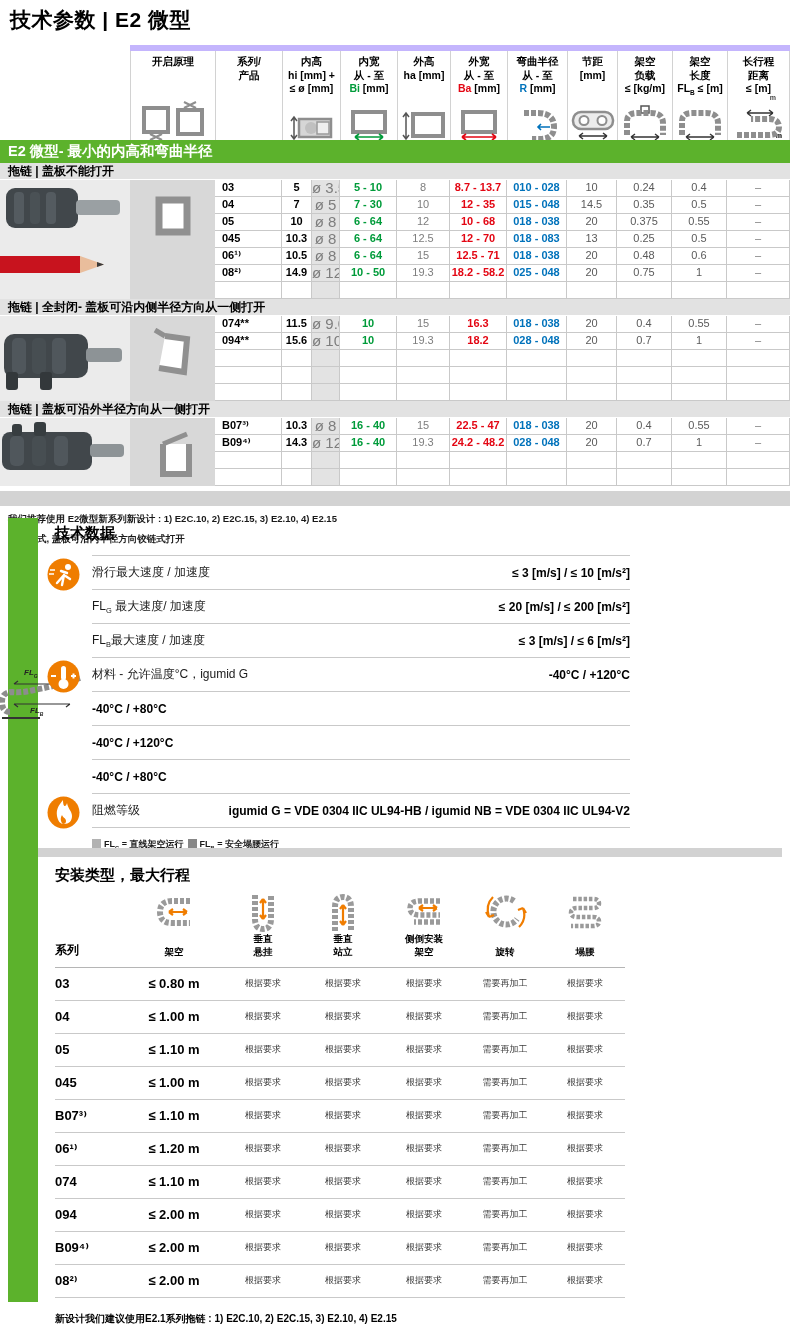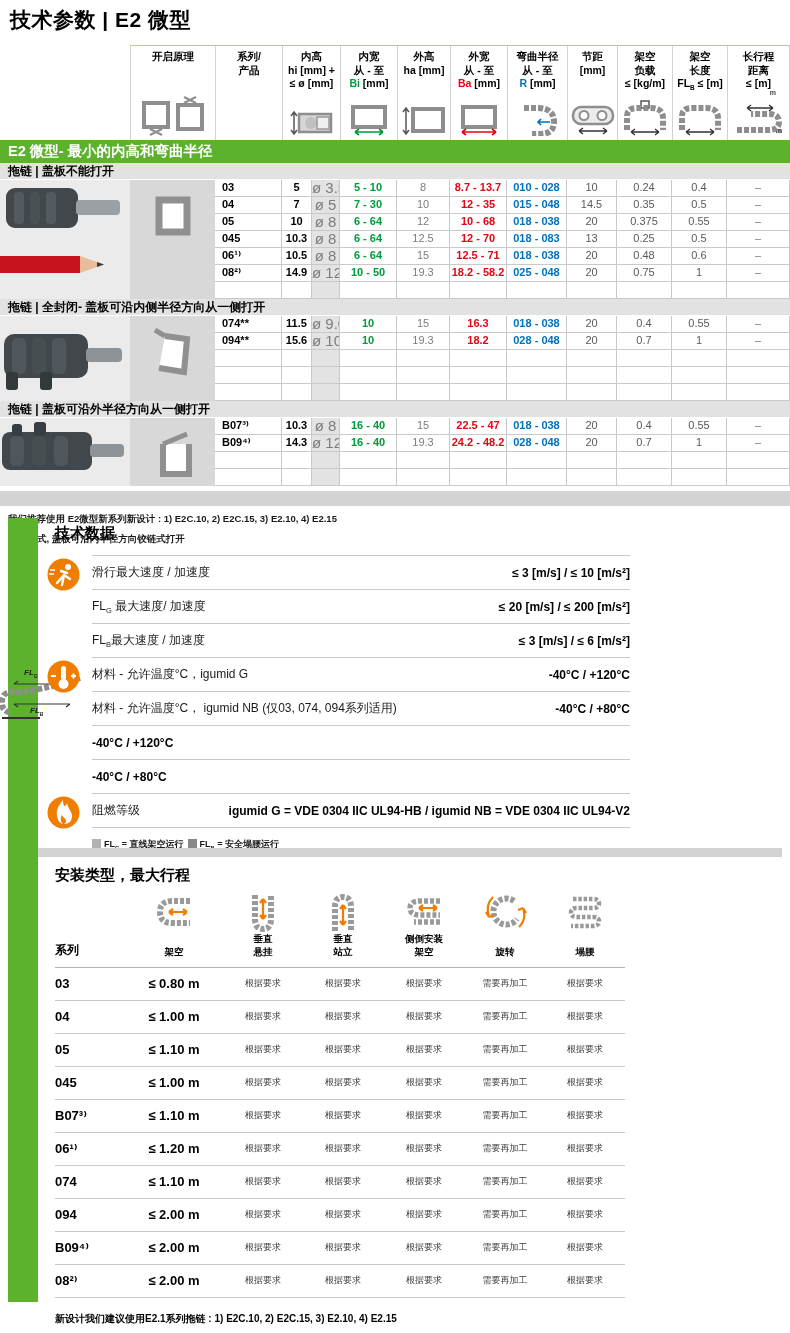--- a/index.html
+++ b/index.html
@@ -2,21 +2,21 @@
 <html><head>
 <meta charset="utf-8">
 <style>
   html,body{margin:0;padding:0;background:#fff;}
   body{font-family:"Liberation Sans","DejaVu Sans",sans-serif;color:#000;}
   .page{position:relative;width:790px;height:1333px;background:#fff;overflow:hidden;}
 
   .title{position:absolute;left:10px;top:6px;font-size:21px;font-weight:bold;letter-spacing:0.5px;}
 
   
-  .spec-header{position:absolute;left:130px;top:45px;width:660px;height:95px;display:flex;border-top:1px solid #c4b5fd;}
+  .spec-header{position:absolute;left:130px;top:45px;width:660px;height:95px;display:flex;border-top:6px solid #c4b5fd;}
   .hcol{box-sizing:border-box;border-left:1px solid #d2d2d2;display:flex;flex-direction:column;align-items:center;padding-top:4px;font-size:10.5px;font-weight:bold;line-height:1.3;text-align:center;}
   .hcol:last-child{border-right:1px solid #d2d2d2;}
   .hline{display:block;}
   .hicon{margin-top:auto;margin-bottom:5px;position:relative;}
   .acc-green{color:#009b3a;}
   .acc-red{color:#e30613;}
   .acc-blue{color:#0072bb;}
   sub{font-size:0.62em;}
   .mlabel{position:absolute;top:-3px;right:2px;font-size:7px;font-weight:bold;color:#444;}
 
@@ -535,21 +535,20 @@
           <rect x="14" y="6" width="5" height="14" rx="2.5" fill="#fff"></rect>
           <circle cx="16.5" cy="24" r="5" fill="#fff"></circle>
           <path d="M4 16 H9" stroke="#fff" stroke-width="2"></path>
           <path d="M24 16 H29 M26.5 13.5 V18.5" stroke="#fff" stroke-width="2"></path>
         </svg>
         <span class="lbl">材料 - 允许温度°C，igumid G</span>
         <span class="val">-40°C / +120°C</span>
       </div>
 
       <div class="trow">
-        <span class="lbl">材料 - 允许温度°C， igumid NB (仅03, 074, 094系列适用)</span>
         <span class="val">-40°C / +80°C</span>
       </div>
 
       <div class="trow">
         <span class="val">-40°C / +120°C</span>
       </div>
 
       <div class="trow">
         <span class="val">-40°C / +80°C</span>
       </div>

